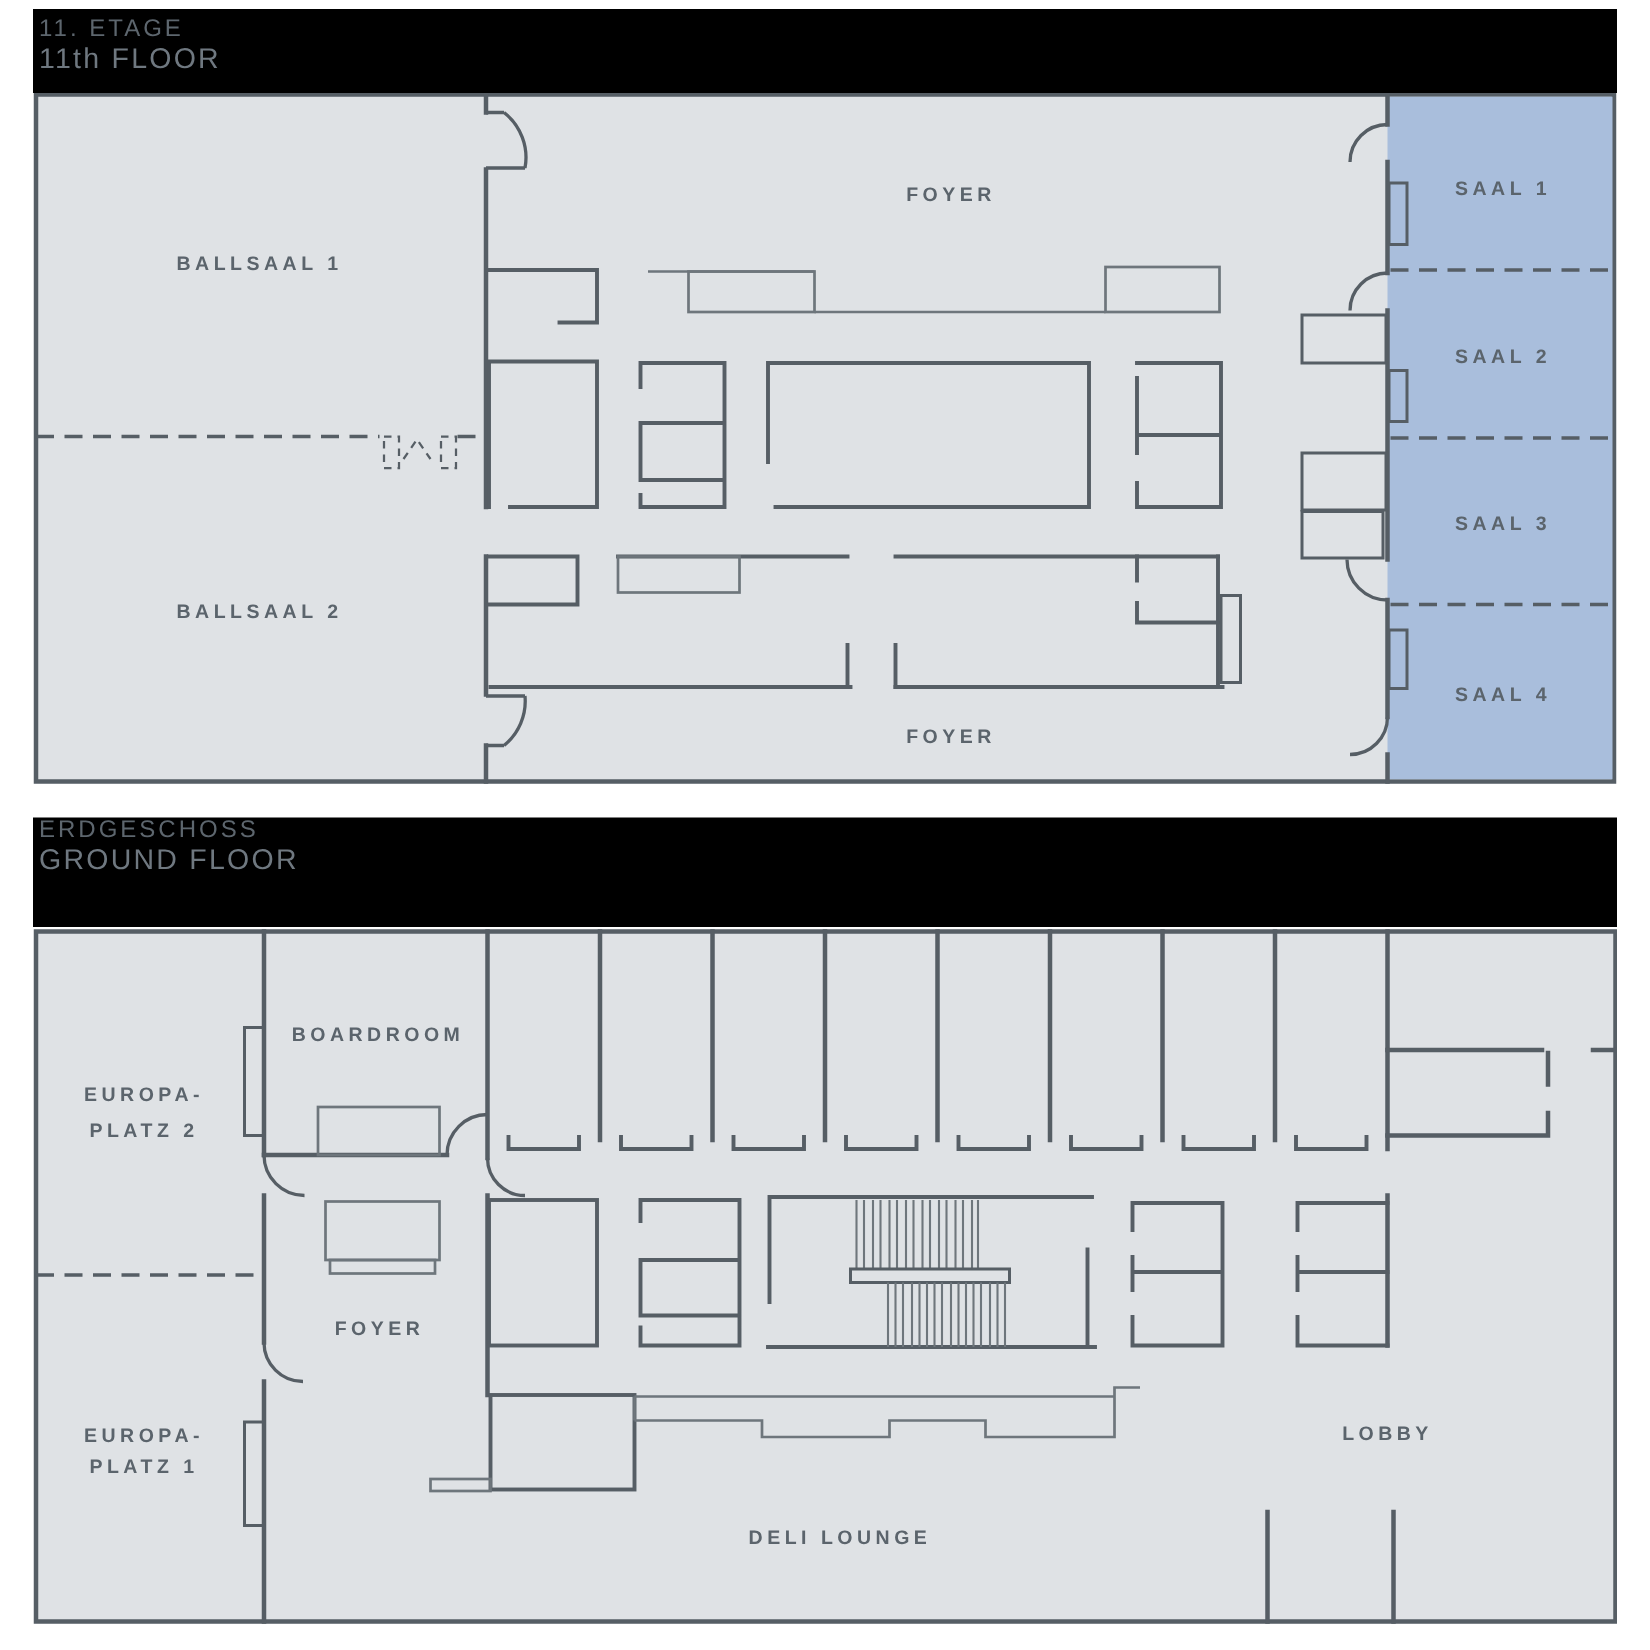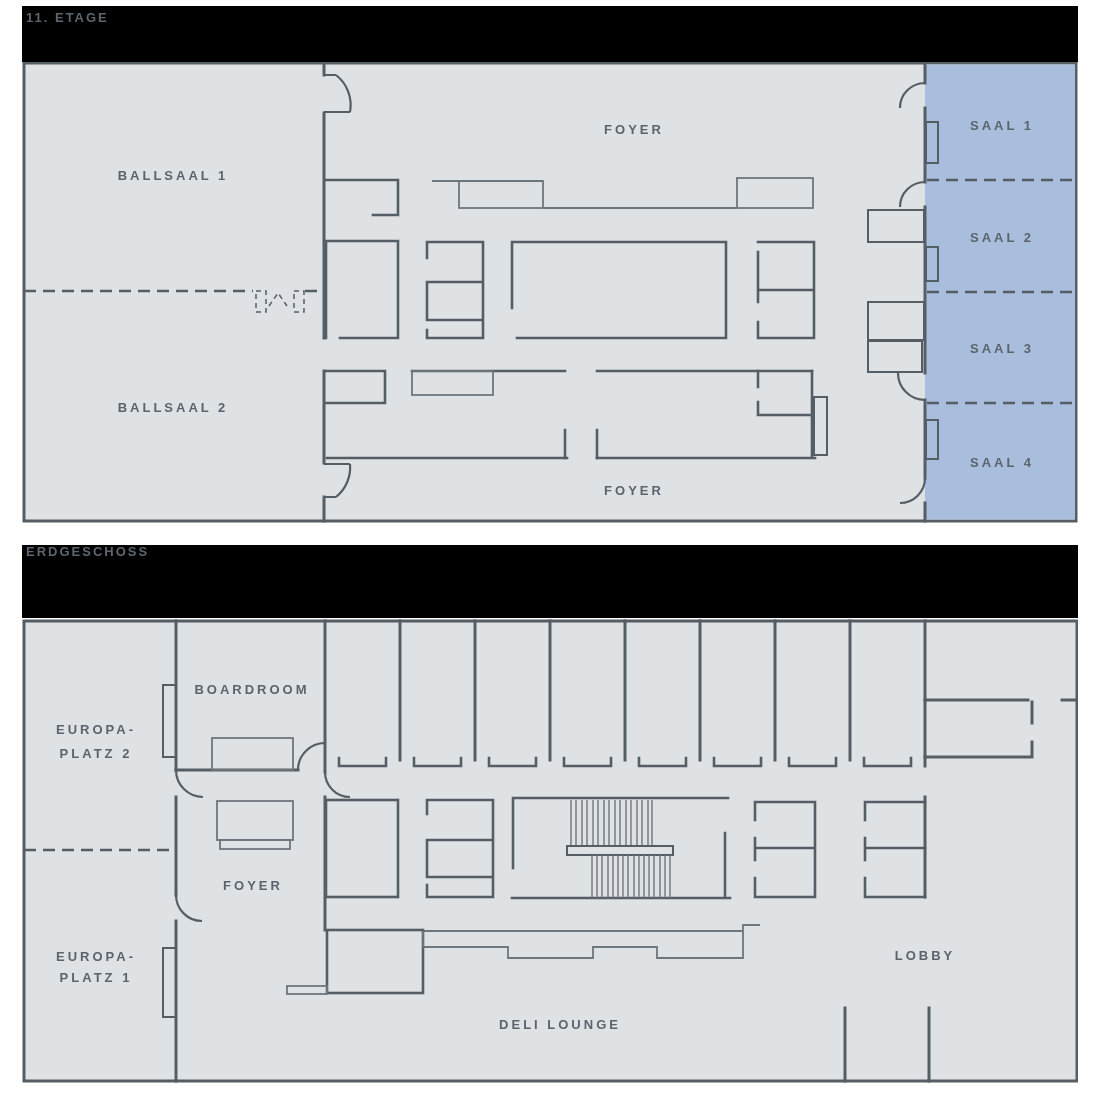--- a/index.html
+++ b/index.html
@@ -4,21 +4,21 @@
 <style>
   :root{
     --headerbg:#000000; --title:#5d666e; --subtitle:#6f7880;
     --planbg:#dfe2e5; --wall:#565e65; --furn:#6e767c;
     --highlight:#a9bedc; --label:#5b646c; --pagebg:#ffffff;
   }
   html,body{margin:0;padding:0;}
   body{background:var(--pagebg);font-family:"Liberation Sans",sans-serif;}
   #page{position:relative;width:1100px;height:1100px;background:var(--pagebg);overflow:hidden;}
   .bar{position:absolute;left:22px;width:1056px;background:var(--headerbg);box-sizing:border-box;padding-left:4px;}
-  .bar-title{font-weight:700;font-size:13px;letter-spacing:2px;color:var(--title);line-height:1.15;white-space:nowrap;}
+  .bar-title{font-weight:400;font-size:16px;letter-spacing:2px;color:var(--title);line-height:1.15;white-space:nowrap;}
   .bar-sub{font-weight:400;font-size:19px;letter-spacing:1.5px;color:var(--subtitle);line-height:1.15;white-space:nowrap;}
   .plan{position:absolute;left:22px;}
   .plan-bg{fill:var(--planbg);stroke:var(--wall);stroke-width:3;}
   .hl-rect{fill:var(--highlight);stroke:none;}
   .wall{stroke:var(--wall);stroke-width:3;fill:none;stroke-linecap:square;}
   .wall2{stroke:var(--wall);stroke-width:2.6;fill:none;stroke-linecap:square;}
   .arc{stroke:var(--wall);stroke-width:2.2;fill:none;}
   .closet{stroke:var(--wall);stroke-width:2;fill:none;}
   .thin{stroke:var(--furn);stroke-width:1.8;fill:none;}
   .dash{stroke:var(--wall);stroke-width:2.4;fill:none;stroke-dasharray:12 7;}
@@ -27,20 +27,21 @@
   .landing{fill:var(--planbg);stroke:var(--wall);stroke-width:2;}
   text.lbl{fill:var(--label);font-family:"Liberation Sans",sans-serif;font-weight:700;font-size:13px;letter-spacing:3px;text-anchor:middle;}
 </style>
 </head>
 <body>
 
 <div id="page">
 
   <div class="bar" style="top:6px;height:56px;padding-top:5px;">
     <div class="bar-title">11. ETAGE</div>
+    <div class="bar-sub">11th FLOOR</div>
   </div>
 
   <svg class="plan" style="top:62px;" width="1056" height="461" viewBox="22 62 1056 461">
 
     <rect class="plan-bg" x="24" y="63" width="1052" height="458"></rect>
 
     <rect class="hl-rect" x="925" y="64.5" width="150" height="455"></rect>
 
     <g>
 
@@ -96,20 +97,21 @@
       <text class="lbl" x="634" y="495">FOYER</text>
       <text class="lbl" x="1002" y="130">SAAL 1</text>
       <text class="lbl" x="1002" y="242">SAAL 2</text>
       <text class="lbl" x="1002" y="353">SAAL 3</text>
       <text class="lbl" x="1002" y="467">SAAL 4</text>
     </g>
   </svg>
 
   <div class="bar" style="top:545px;height:73px;">
     <div class="bar-title">ERDGESCHOSS</div>
+    <div class="bar-sub">GROUND FLOOR</div>
   </div>
 
   <svg class="plan" style="top:618px;" width="1056" height="466" viewBox="22 618 1056 466">
     <rect class="plan-bg" x="24" y="621" width="1053" height="460"></rect>
 
     <g>
 
       <path class="wall" d="M176 621 V770 M176 797 V895 M176 921 V1081"></path>
       <path class="arc" d="M176 770 A27 27 0 0 0 203 797 M176 895 A26 26 0 0 0 202 921"></path>
 

